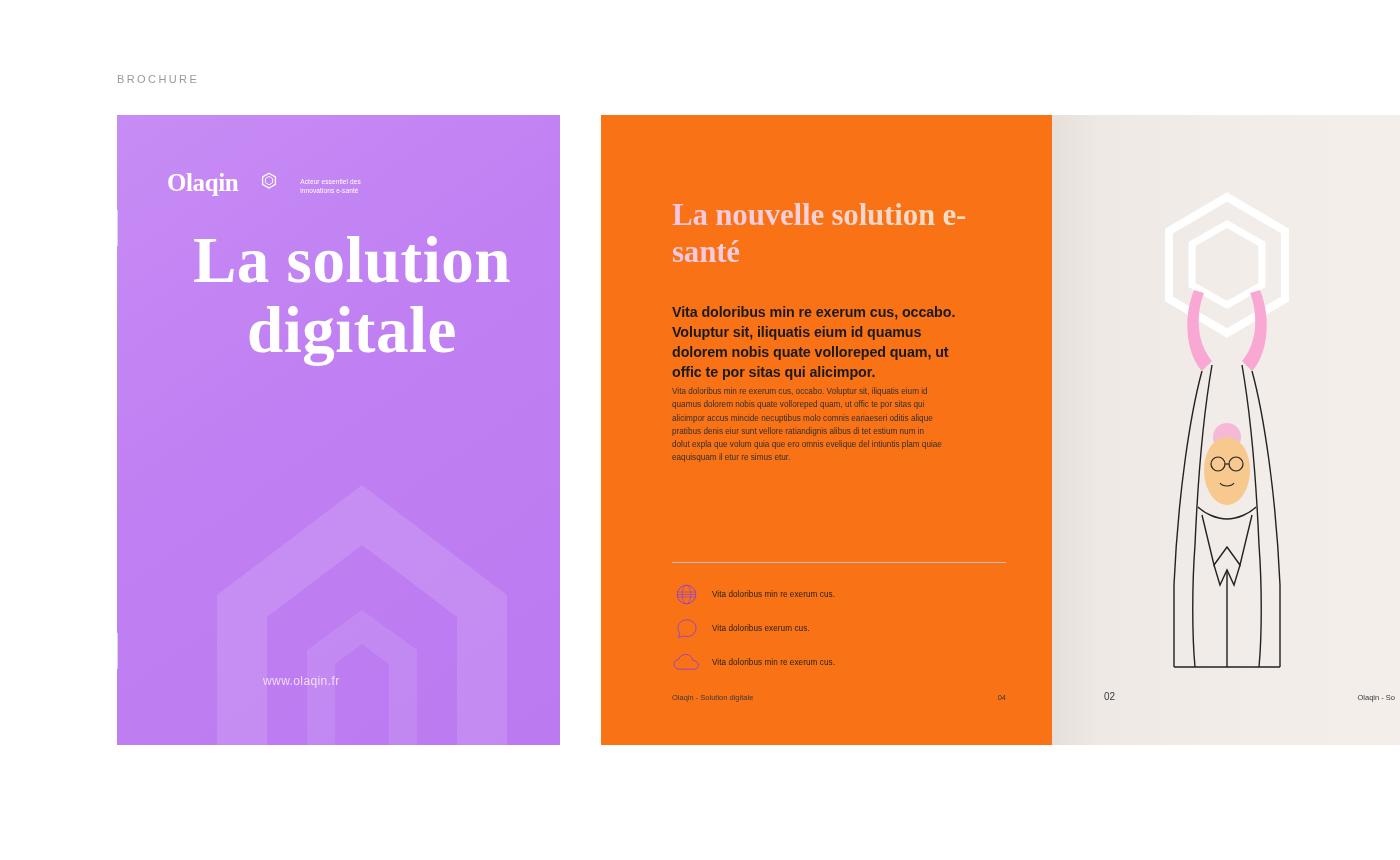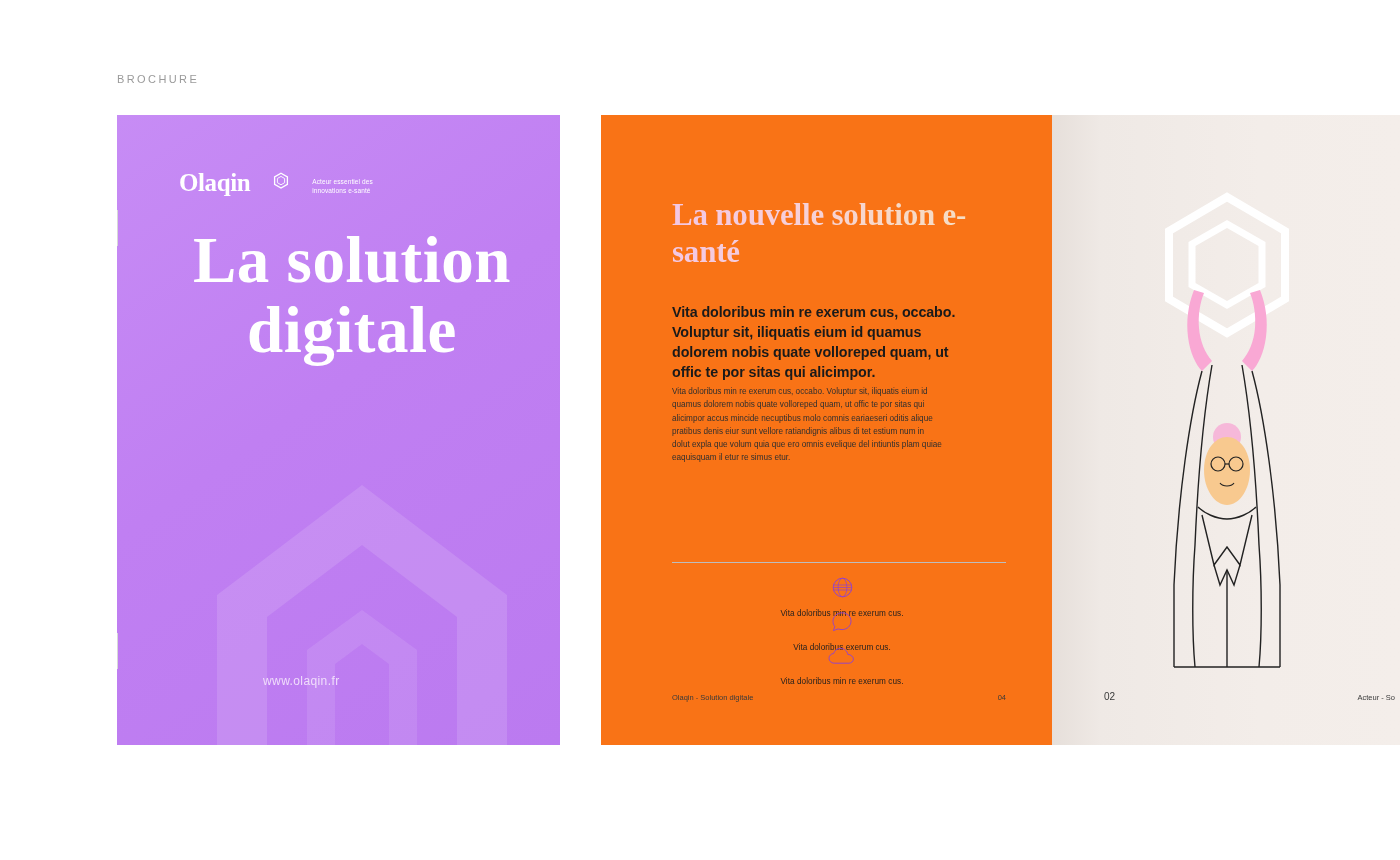--- a/index.html
+++ b/index.html
@@ -52,21 +52,21 @@
     left: 40px;
     top: 330px;
     width: 420px;
     height: 330px;
     opacity: 1;
   }
   .cover-mark svg { display:block; }
 
   .logo-wrap {
     position: absolute;
-    left: 62px;
+    left: 50px;
     top: 55px;
     display: flex;
     align-items: flex-start;
     gap: 23px;
   }
   .logo-word {
     font-family: "Liberation Serif", serif;
     font-size: 25px;
     font-weight: 700;
     color: #ffffff;
@@ -185,21 +185,20 @@
     position: absolute;
     left: 71px;
     top: 462px;
     width: 340px;
   }
   .feature {
     display: flex;
     align-items: center;
     height: 34px;
     gap: 11px;
-    flex-direction: column;
   }
   .feature .ficon {
     width: 29px;
     height: 21px;
     display: flex;
     align-items: center;
     justify-content: center;
     flex: none;
   }
   .feature .ftext {
@@ -357,16 +356,16 @@
         <path d="M162 450 L168 470 L175 455 L182 470 L188 450" stroke="#222" stroke-width="1.4" fill="none"></path>
         <path d="M175 455 L175 552" stroke="#222" stroke-width="1.4" fill="none"></path>
 
         <path d="M122 552 L228 552" stroke="#222" stroke-width="1.4" fill="none"></path>
         <path d="M143 430 C140 470 140 520 143 552" stroke="#222" stroke-width="1.4" fill="none"></path>
         <path d="M207 430 C210 470 210 520 207 552" stroke="#222" stroke-width="1.4" fill="none"></path>
       </svg>
     </div>
 
     <div class="folio-right">02</div>
-    <div class="footer-right">Acteur - So</div>
+    <div class="footer-right">Olaqin - So</div>
   </div>
 
 </div>
 
 </body></html>

